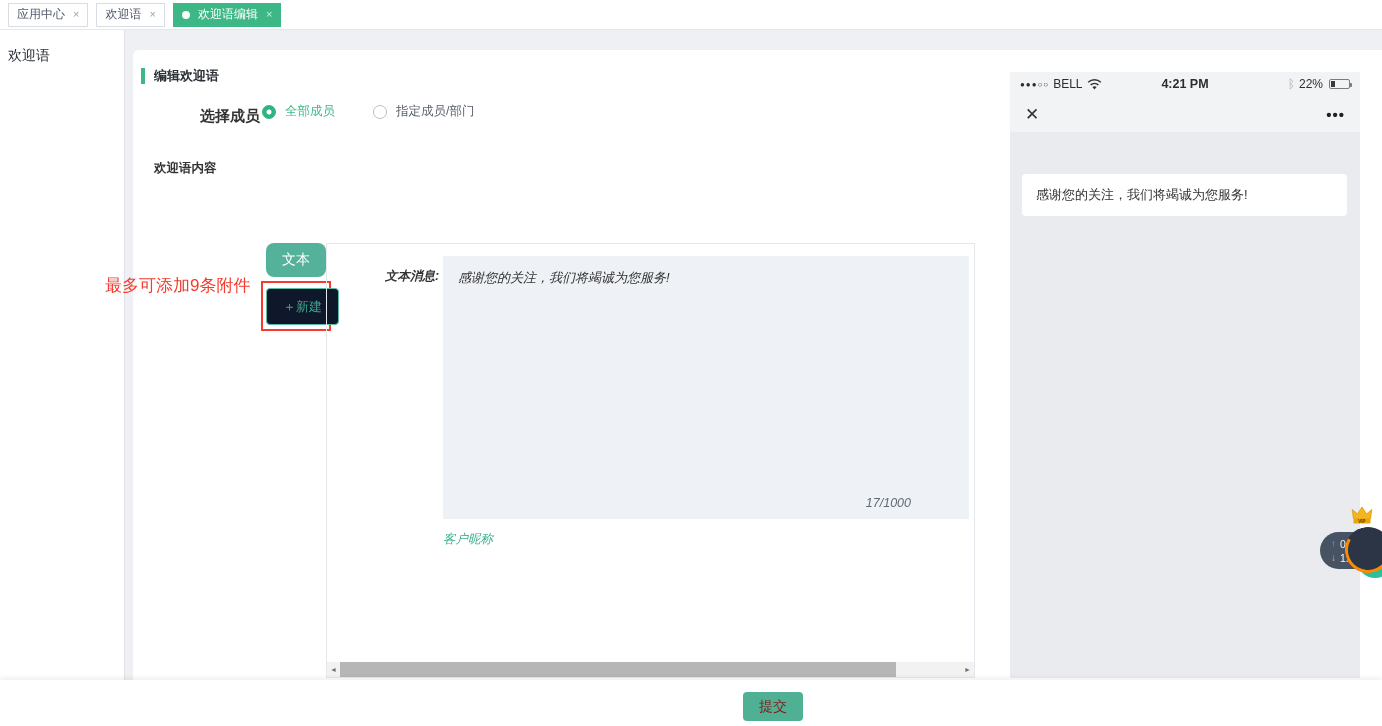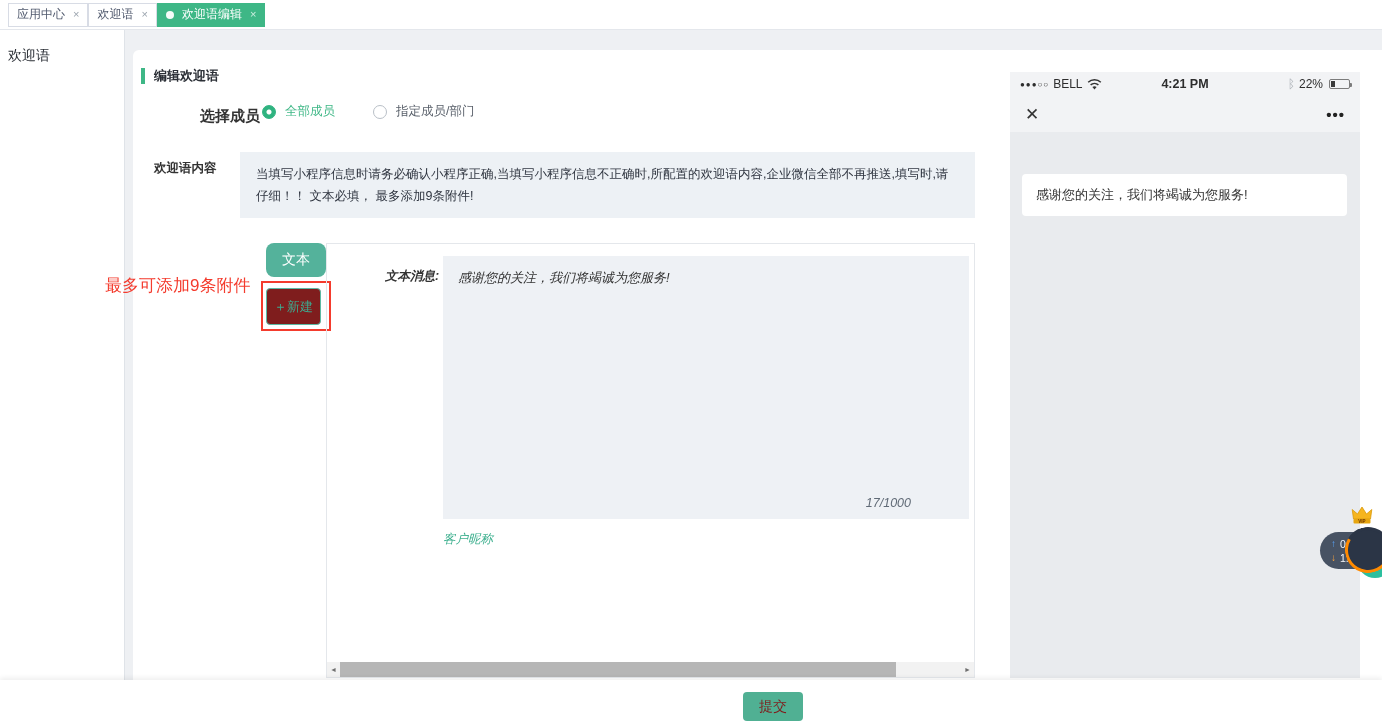--- a/index.html
+++ b/index.html
@@ -3,21 +3,21 @@
 <meta charset="utf-8">
 <style>
   * { margin:0; padding:0; box-sizing:border-box; }
   html,body { width:1382px; height:726px; }
   body {
     position:relative; overflow:hidden; background:#fff;
     font-family:"Liberation Sans","DejaVu Sans",sans-serif; color:#333;
   }
   
   .tabbar { position:absolute; left:0; top:0; width:1382px; height:30px; background:#fff;
-            border-bottom:1px solid #e4e7ec; display:flex; align-items:center; padding-left:8px; gap:0; }
+            border-bottom:1px solid #e4e7ec; display:flex; align-items:center; padding-left:8px; gap:8px; }
   .tab { height:24px; display:inline-flex; align-items:center; gap:8px; padding:0 8px;
          border:1px solid #d8dce5; background:#fff; font-size:12px; color:#515a6e; cursor:pointer; }
   .tab .tab-x { font-size:11px; color:#9aa3ad; line-height:1; }
   .tab.active { background:#3eb786; border-color:#3eb786; color:#fff; }
   .tab.active .tab-x { color:#cdeee0; }
   .tab-dot { width:8px; height:8px; border-radius:50%; background:rgba(255,255,255,.95); }
   
   .sidebar { position:absolute; left:0; top:30px; width:125px; height:650px; background:#fff;
              border-right:1px solid #dfe3e8; }
   .side-item { padding:17px 8px; font-size:14px; color:#2b2f36; cursor:pointer; }
@@ -35,21 +35,21 @@
   .rc.on { border:1px solid #2fb380; background:radial-gradient(circle,#ffffff 0 2px,#2fb380 3px); }
   .rc.off { border:1px solid #b9bfc7; background:#fff; }
   .rl.on { color:#3eb786; } .rl.off { color:#5a616b; }
   .content-label { position:absolute; left:21px; top:110px; font-size:12.5px; font-weight:bold; }
   .info-box { position:absolute; left:107px; top:102px; width:735px; height:66px; background:#edf1f5;
               padding:11px 16px; font-size:12.5px; line-height:22px; color:#2f3540; }
   .text-tab-btn { position:absolute; left:133px; top:193px; width:60px; height:34px; background:#54b29b;
                   color:#fff; font-size:14px; border:none; border-radius:8px; cursor:pointer; }
   .red-rect { position:absolute; left:128px; top:231px; width:70px; height:50px;
               border:2px solid #f43b2d; pointer-events:none; }
-  .new-btn { position:absolute; left:133px; top:238px; width:55px; height:37px; background:#7f1d1d;
+  .new-btn { position:absolute; left:133px; top:238px; width:73px; height:37px; background:#0f172a;
              border:1px solid #5dbaa4; color:#3da98f; font-size:13px; border-radius:4px; cursor:pointer; }
   .annotation { position:absolute; left:105px; top:274px; font-size:17px; color:#f43b2d; }
   .attach-panel { position:absolute; left:193px; top:193px; width:649px; height:435px;
                   border:1px solid #e4e7eb;font-style:italic; }
   .msg-label { position:absolute; left:58px; top:24px; font-size:12.5px; font-weight:bold; }
   .msg-box { position:absolute; left:116px; top:12px; width:526px; height:263px; background:#eef1f5;
              padding:13px 15px; font-size:13px; color:#333; cursor:text; }
   .msg-counter { position:absolute; right:58px; bottom:9px; font-size:12.5px; color:#606a76; }
   .nickname { position:absolute; left:116px; top:287px; font-size:12.5px; color:#3eb08f; cursor:pointer; }
   .hscroll { position:absolute; left:0; bottom:0; height:15px; width:100%; background:#f2f2f2;
@@ -135,21 +135,20 @@
         <span class="rc on"></span>
         <span class="rl on">全部成员</span>
       </label>
       <label class="radio">
         <span class="rc off"></span>
         <span class="rl off">指定成员/部门</span>
       </label>
     </div>
 
     <div class="content-label">欢迎语内容</div>
-    <div class="info-box">当填写小程序信息时请务必确认小程序正确,当填写小程序信息不正确时,所配置的欢迎语内容,企业微信全部不再推送,填写时,请仔细！！ 文本必填， 最多添加9条附件!</div>
 
     <button class="text-tab-btn">文本</button>
     <div class="red-rect"></div>
     <button class="new-btn">＋新建</button>
 
     <div class="attach-panel">
       <div class="msg-label">文本消息:</div>
       <div class="msg-box">
         <span>感谢您的关注，我们将竭诚为您服务!</span>
         <span class="msg-counter">17/1000</span>

